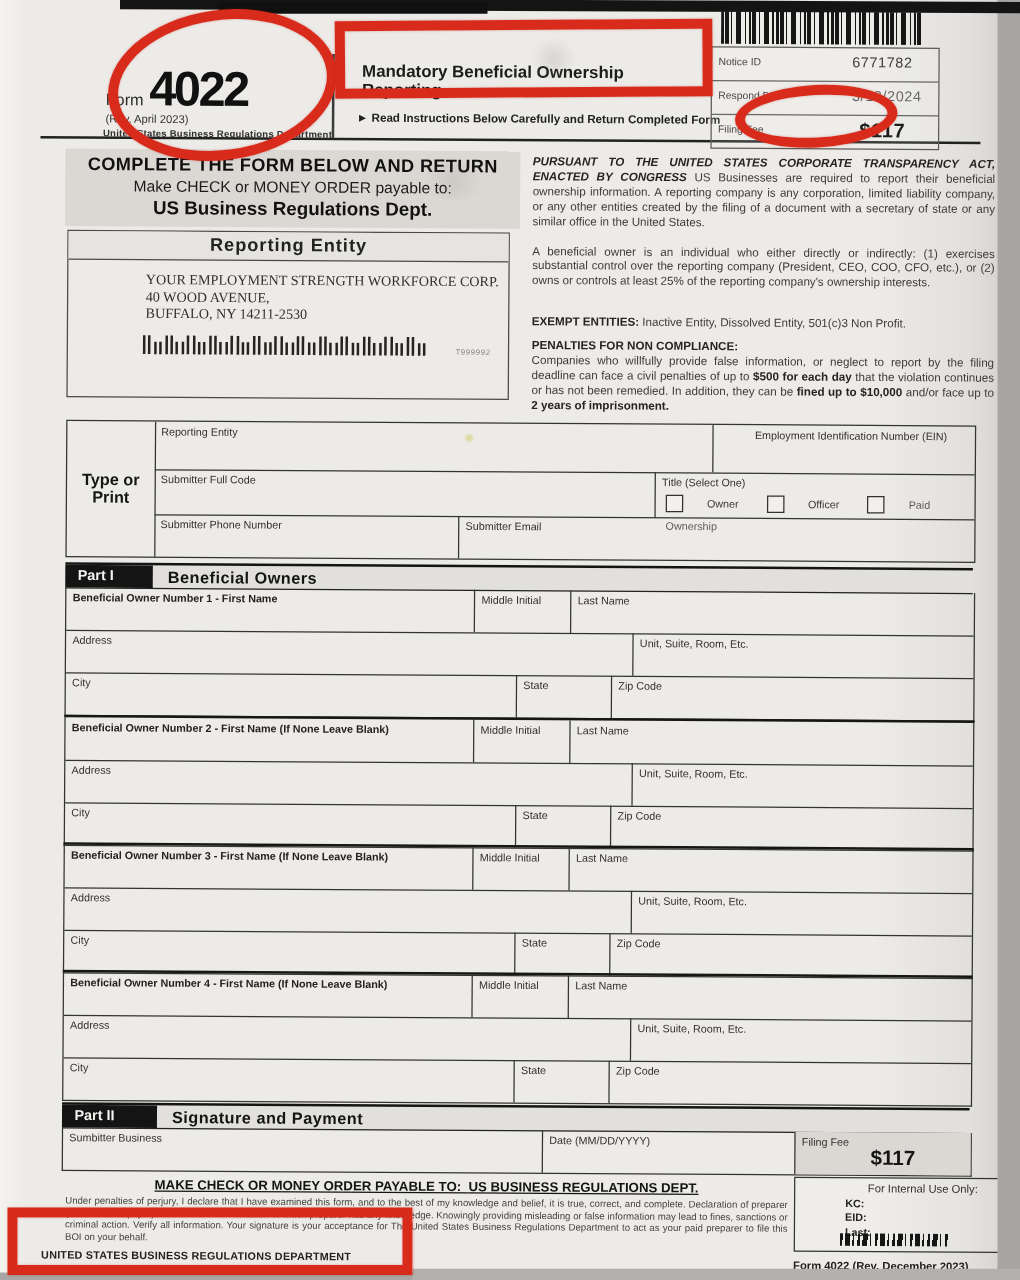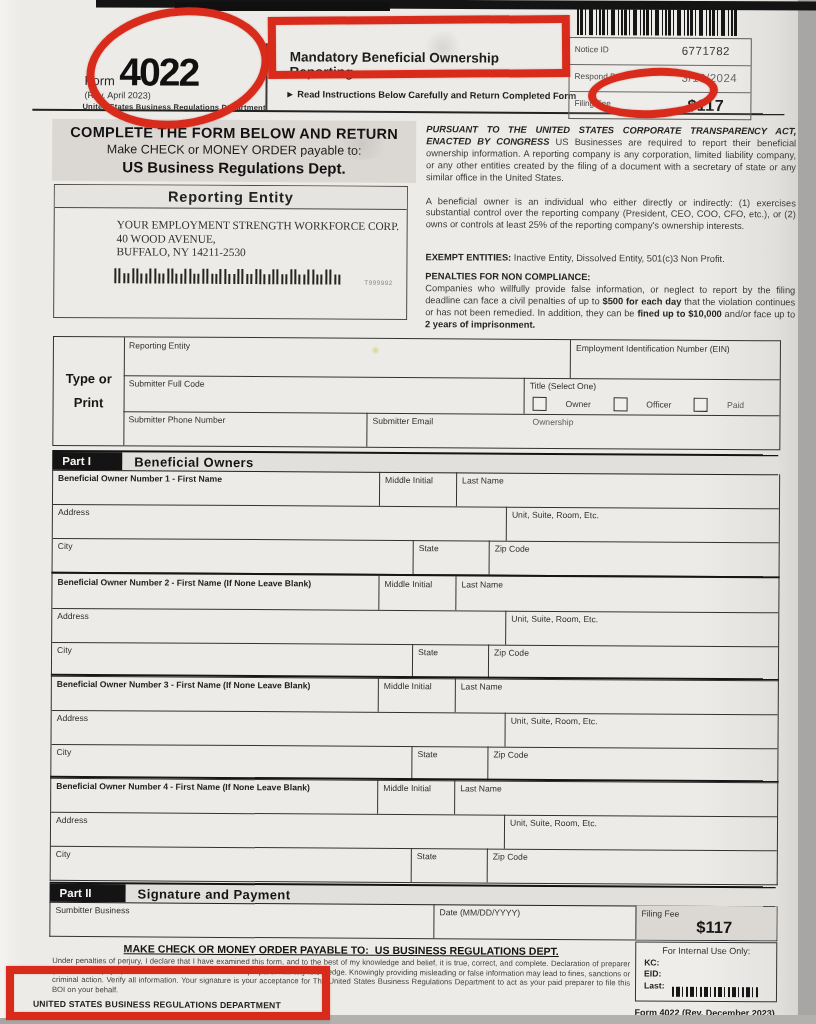--- a/index.html
+++ b/index.html
@@ -61,38 +61,38 @@
 
   
   .grid{position:absolute;border:1.6px solid #333;}
   .cell{position:absolute;box-sizing:border-box;border-left:1.4px solid #333;}
   .cell.first{border-left:none;}
   .lbl{position:absolute;left:5px;top:3px;font-size:8.6px;color:#33312f;white-space:nowrap;}
   .lbl.b{font-weight:bold;color:#232220;}
   .row{position:absolute;left:0;right:0;border-bottom:1.4px solid #333;}
   .tp-label{position:absolute;left:0;top:0;bottom:0;width:70px;border-right:1.4px solid #333;
             display:flex;align-items:center;justify-content:center;text-align:center;
-            font-size:13px;font-weight:bold;line-height:24px;color:#161616;}
+            font-size:13px;font-weight:bold;line-height:14px;color:#161616;}
   .cb{display:inline-block;width:12px;height:12px;border:1.6px solid #33312f;background:rgba(255,255,255,.25);
       vertical-align:middle;margin-right:5px;}
   .cbl{font-size:8.6px;color:#3a3836;vertical-align:middle;padding-left:14px;}
 
   
   .pbar{position:absolute;height:18px;background:#e2e0dc;border-top:2.4px solid #141414;border-bottom:1.6px solid #222;}
   .pbadge{position:absolute;left:0;top:0;bottom:0;width:70px;background:#141414;color:#f4f3f0;
           font-size:11.5px;font-weight:bold;display:flex;align-items:center;padding-left:10px;box-sizing:border-box;}
   .ptitle{position:absolute;left:82px;top:2px;font-size:13px;font-weight:bold;color:#141414;letter-spacing:.4px;}
 
   
   .feecell{background:#dbd8d4;}
   .feeval{position:absolute;left:60px;top:12px;font-size:16.5px;font-weight:bold;color:#151515;}
   .mkchk{font-size:10.6px;font-weight:bold;color:#141414;text-align:center;text-decoration:underline;}
   .perjury{font-size:7.7px;line-height:9.6px;text-align:justify;color:#45433f;}
   .deptfoot{font-size:8.6px;font-weight:bold;color:#232220;letter-spacing:.2px;}
-  .internal{border:1.5px solid #333;background:rgba(255,255,255,.1);}
+  .internal{border:1.5px solid #333;background:rgba(255,255,255,.1);padding-left:32px;}
   .internal .it{font-size:9px;color:#33312f;text-align:center;margin-top:3px;}
   .internal .if{font-size:8.6px;font-weight:bold;color:#232220;margin:1.5px 0 0 8px;}
   .bc2{position:absolute;left:36px;bottom:4px;width:88px;height:10px;
        background:repeating-linear-gradient(90deg,#161616 0 2px,transparent 2px 4px,#161616 4px 8px,transparent 8px 10px,#161616 10px 11px,transparent 11px 14px);}
   .formref{font-size:9px;font-weight:bold;color:#232220;text-align:right;}
 
   
   .red{position:absolute;border:8px solid #d92b1b;box-shadow:0 0 2px rgba(160,20,10,.35), inset 0 0 2px rgba(160,20,10,.3);}
   .red.oval{border-radius:50%;}
 </style>
@@ -212,21 +212,21 @@
         </p>
       </div>
 
       <div class="grid" style="left:52px;top:338px;width:726px;height:108px;">
         <div class="tp-label">Type or Print</div>
         <div class="row" style="top:0;height:38px;left:70px;">
           <div class="cell first" style="left:0;width:446px;height:38px;">
             <span class="lbl">Reporting Entity</span>
           </div>
           <div class="cell" style="left:446px;width:210px;height:38px;">
-            <span class="lbl" style="white-space:normal;line-height:10px;">Employment Identification Number (EIN)</span>
+            <span class="lbl" style="white-space:normal;line-height:10px;margin-left:28px;">Employment Identification Number (EIN)</span>
           </div>
         </div>
         <div class="row" style="top:38px;height:36px;left:70px;">
           <div class="cell first" style="left:0;width:400px;height:36px;">
             <span class="lbl">Submitter Full Code</span>
           </div>
           <div class="cell" style="left:400px;width:256px;height:36px;">
             <span class="lbl">Title (Select One)</span>
             <div class="abs" style="left:8px;top:16px;width:246px;">
               <span class="cb"></span><span class="cbl">Owner</span>

